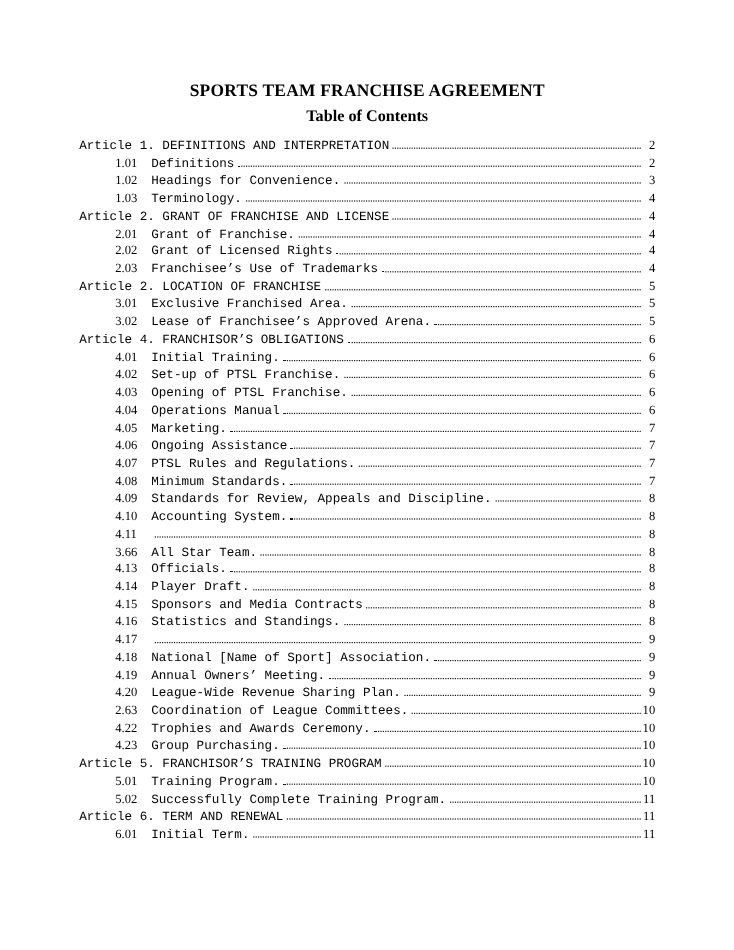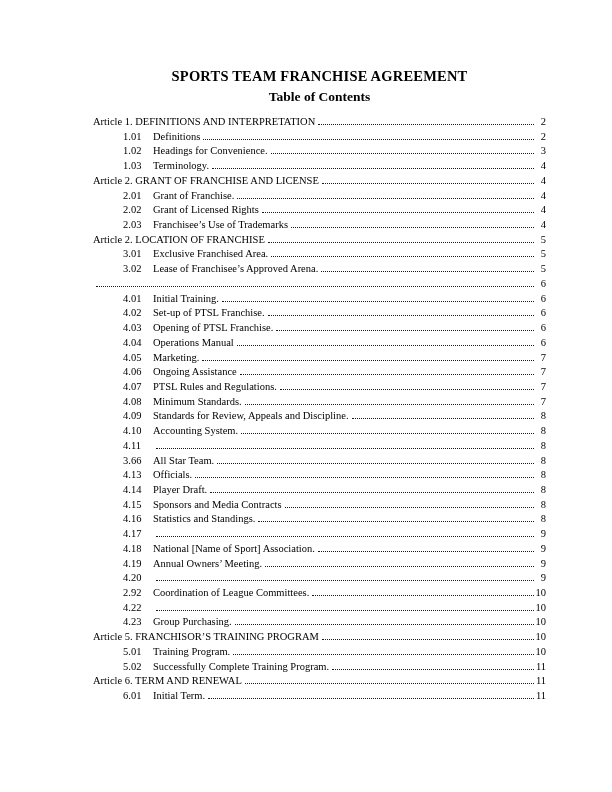--- a/index.html
+++ b/index.html
@@ -12,21 +12,21 @@
     height: 792px;
     position: relative;
     font-family: "Liberation Serif", serif;
     color: #000000;
     overflow: hidden;
   }
   .page {
     box-sizing: border-box;
     width: 612px;
     height: 792px;
-    padding: 68px 66px 0 93px;
+    padding: 68px 66px 0 66px;
   }
   .doc-title {
     text-align: center;
     font-weight: bold;
     font-size: 14.5px;
     line-height: 17px;
     letter-spacing: 0.2px;
   }
   .doc-subtitle {
     text-align: center;
@@ -47,20 +47,21 @@
   }
   .toc-row.level-2 {
     padding-left: 30px;
   }
   .toc-num {
     flex: none;
     width: 30px;
   }
   .toc-label {
     flex: none;
+    font-family: Liberation Mono, monospace;
   }
   .toc-leader {
     flex: 1 1 auto;
     height: 0;
     border-bottom: 1.2px dotted #1a1a1a;
     margin: 0 2px 0 3px;
     min-width: 6px;
   }
   .toc-page {
     flex: none;
@@ -132,20 +133,21 @@
         <span class="toc-leader"></span>
         <span class="toc-page">5</span>
       </div>
       <div class="toc-row level-2">
         <span class="toc-num">3.02</span>
         <span class="toc-label">Lease of Franchisee’s Approved Arena.</span>
         <span class="toc-leader"></span>
         <span class="toc-page">5</span>
       </div>
       <div class="toc-row level-1">
+        <span class="toc-label">Article 4. FRANCHISOR’S OBLIGATIONS</span>
         <span class="toc-leader"></span>
         <span class="toc-page">6</span>
       </div>
       <div class="toc-row level-2">
         <span class="toc-num">4.01</span>
         <span class="toc-label">Initial Training.</span>
         <span class="toc-leader"></span>
         <span class="toc-page">6</span>
       </div>
       <div class="toc-row level-2">
@@ -249,31 +251,33 @@
         <span class="toc-page">9</span>
       </div>
       <div class="toc-row level-2">
         <span class="toc-num">4.19</span>
         <span class="toc-label">Annual Owners’ Meeting.</span>
         <span class="toc-leader"></span>
         <span class="toc-page">9</span>
       </div>
       <div class="toc-row level-2">
         <span class="toc-num">4.20</span>
+        <span class="toc-label">League-Wide Revenue Sharing Plan.</span>
         <span class="toc-leader"></span>
         <span class="toc-page">9</span>
       </div>
       <div class="toc-row level-2">
-        <span class="toc-num">2.92</span>
+        <span class="toc-num">2.63</span>
         <span class="toc-label">Coordination of League Committees.</span>
         <span class="toc-leader"></span>
         <span class="toc-page">10</span>
       </div>
       <div class="toc-row level-2">
         <span class="toc-num">4.22</span>
+        <span class="toc-label">Trophies and Awards Ceremony.</span>
         <span class="toc-leader"></span>
         <span class="toc-page">10</span>
       </div>
       <div class="toc-row level-2">
         <span class="toc-num">4.23</span>
         <span class="toc-label">Group Purchasing.</span>
         <span class="toc-leader"></span>
         <span class="toc-page">10</span>
       </div>
       <div class="toc-row level-1">

